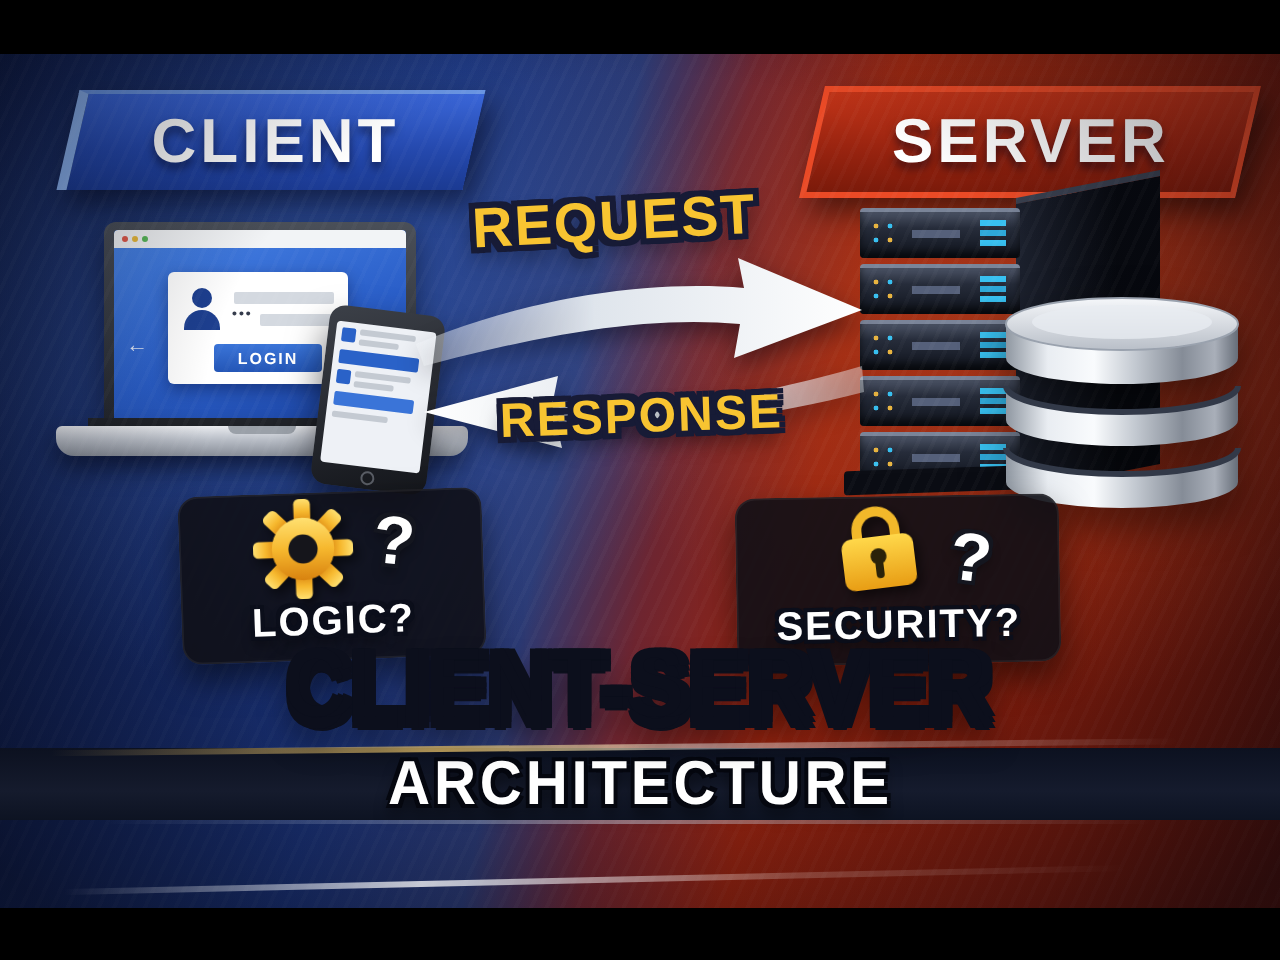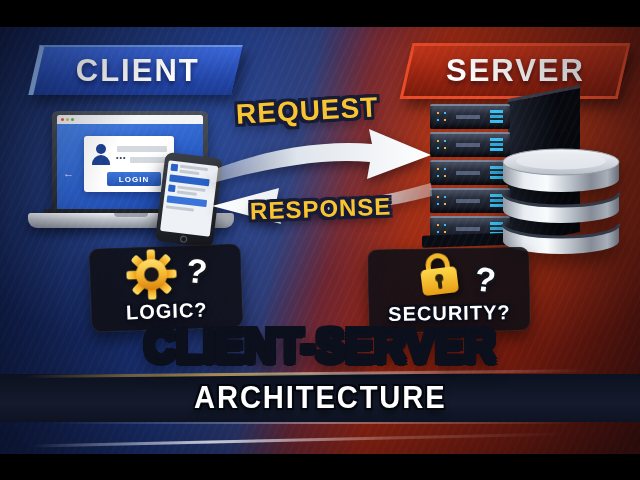--- a/index.html
+++ b/index.html
@@ -137,21 +137,21 @@
   #lock-keyhole{position:absolute;left:50%;top:6px;width:8px;height:8px;margin-left:-4px;border-radius:50%;background:#2a2209;}
   #lock-keystem{position:absolute;left:50%;top:12px;width:4px;height:9px;margin-left:-2px;background:#2a2209;border-radius:0 0 2px 2px;}
 
   
   #title-line1{position:absolute;left:0;right:0;top:290px;text-align:center;z-index:7;
     font-weight:900;font-size:49px;letter-spacing:0;transform:scaleX(.90);
     background:linear-gradient(180deg,#ffe76e 8%,#fccf3e 40%,#f2a916 78%,#e2920e 100%);
     -webkit-background-clip:text;background-clip:text;color:transparent;-webkit-text-fill-color:transparent;
     text-shadow:-3px -3px 0 #0c0f1c,3px -3px 0 #0c0f1c,-3px 3px 0 #0c0f1c,3px 3px 0 #0c0f1c,
       0 -3px 0 #0c0f1c,0 4px 0 #0c0f1c,-3px 0 0 #0c0f1c,3px 0 0 #0c0f1c,0 9px 16px rgba(0,0,0,.7);}
-  #arch-bar{position:absolute;left:0;right:0;top:347px;height:48px;z-index:6;
+  #arch-bar{position:absolute;left:0;right:0;top:347px;height:36px;z-index:6;
     background:linear-gradient(180deg,#0c1120 0%,#151b2d 60%,#0d1322 100%);
     display:flex;align-items:center;justify-content:center;}
   #arch-bar:before{content:"";position:absolute;left:0;right:0;top:-2px;height:3px;
     background:linear-gradient(90deg,transparent 4%,rgba(240,200,110,.8) 35%,rgba(255,255,255,.5) 55%,transparent 92%);
     transform:rotate(-.6deg);}
   #arch-bar:after{content:"";position:absolute;left:0;right:0;bottom:-2px;height:2px;
     background:linear-gradient(90deg,transparent 8%,rgba(200,210,225,.45) 50%,transparent 90%);}
   #title-line2{font-weight:900;font-size:31px;letter-spacing:2px;color:#fff;transform:scaleX(.94);
     text-shadow:-2px -2px 0 #05070f,2px -2px 0 #05070f,-2px 2px 0 #05070f,2px 2px 0 #05070f,0 5px 8px rgba(0,0,0,.7);}
   #bottom-streak{position:absolute;left:0;right:0;top:411px;height:3px;z-index:6;transform:rotate(-1.3deg);

